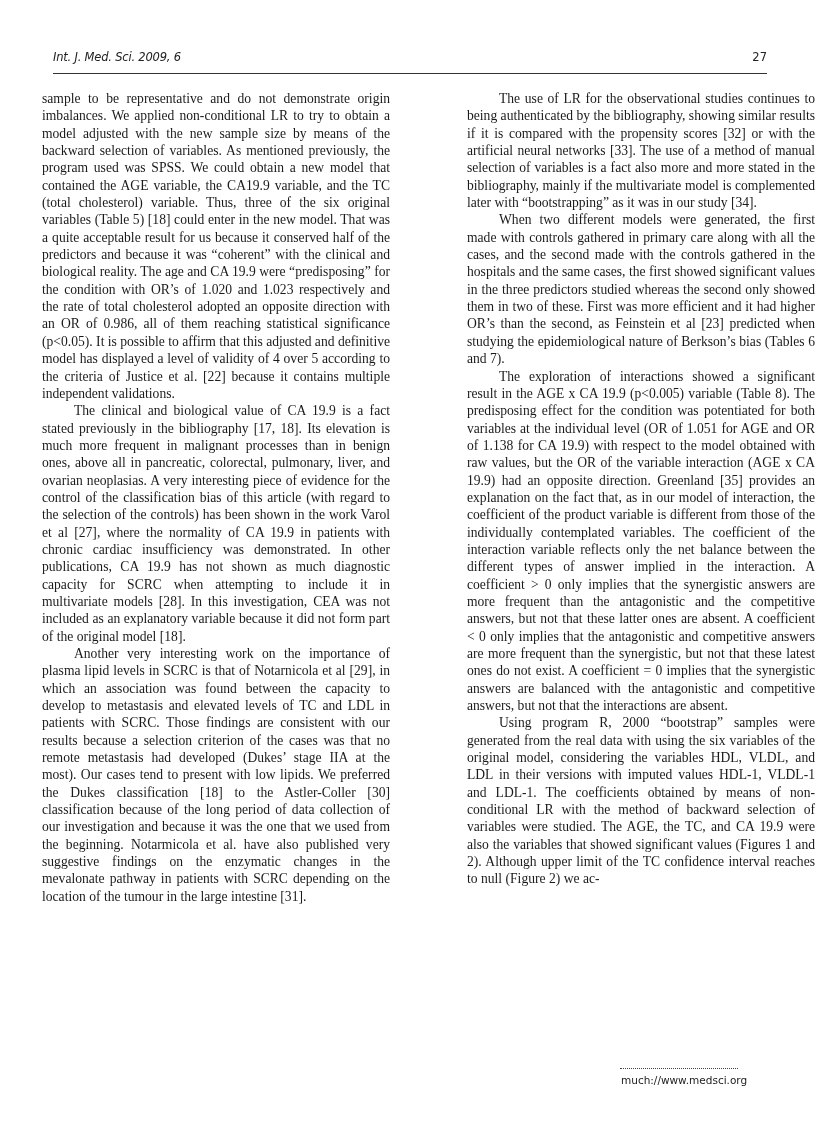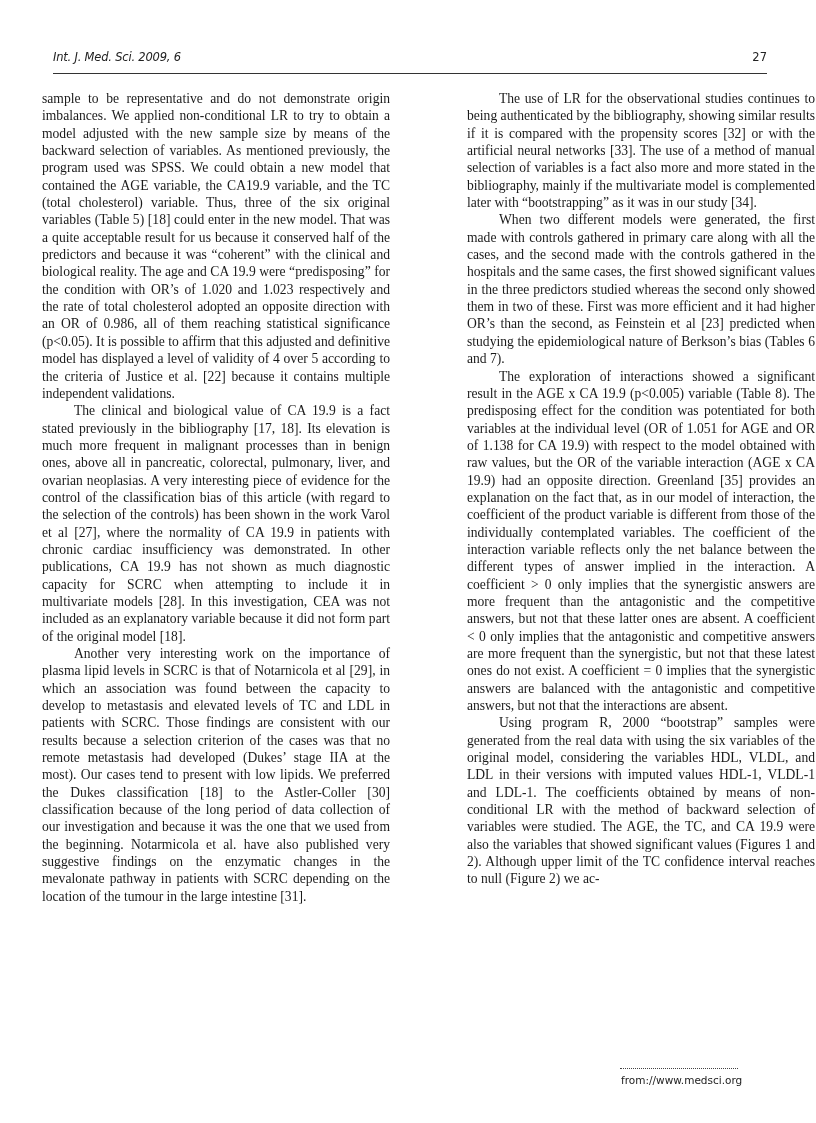--- a/index.html
+++ b/index.html
@@ -34,14 +34,14 @@
   </div>
 
   <div class="col right">
     <p class="indent">The use of LR for the observational studies continues to being authenticated by the bibliography, showing similar results if it is compared with the propensity scores [32] or with the artificial neural networks [33]. The use of a method of manual selection of variables is a fact also more and more stated in the bibliography, mainly if the multivariate model is complemented later with “bootstrapping” as it was in our study [34].</p>
     <p class="indent">When two different models were generated, the first made with controls gathered in primary care along with all the cases, and the second made with the controls gathered in the hospitals and the same cases, the first showed significant values in the three predictors studied whereas the second only showed them in two of these. First was more efficient and it had higher OR’s than the second, as Feinstein et al [23] predicted when studying the epidemiological nature of Berkson’s bias (Tables 6 and 7).</p>
     <p class="indent">The exploration of interactions showed a significant result in the AGE x CA 19.9 (p&lt;0.005) variable (Table 8). The predisposing effect for the condition was potentiated for both variables at the individual level (OR of 1.051 for AGE and OR of 1.138 for CA 19.9) with respect to the model obtained with raw values, but the OR of the variable interaction (AGE x CA 19.9) had an opposite direction. Greenland [35] provides an explanation on the fact that, as in our model of interaction, the coefficient of the product variable is different from those of the individually contemplated variables. The coefficient of the interaction variable reflects only the net balance between the different types of answer implied in the interaction. A coefficient &gt; 0 only implies that the synergistic answers are more frequent than the antagonistic and the competitive answers, but not that these latter ones are absent. A coefficient &lt; 0 only implies that the antagonistic and competitive answers are more frequent than the synergistic, but not that these latest ones do not exist. A coefficient = 0 implies that the synergistic answers are balanced with the antagonistic and competitive answers, but not that the interactions are absent.</p>
     <p class="indent">Using program R, 2000 “bootstrap” samples were generated from the real data with using the six variables of the original model, considering the variables HDL, VLDL, and LDL in their versions with imputed values HDL-1, VLDL-1 and LDL-1. The coefficients obtained by means of non-conditional LR with the method of backward selection of variables were studied. The AGE, the TC, and CA 19.9 were also the variables that showed significant values (Figures 1 and 2). Although upper limit of the TC confidence interval reaches to null (Figure 2) we ac-</p>
   </div>
 
   <div class="footer-rule"></div>
-  <div class="footer-url">from://www.medsci.org</div>
+  <div class="footer-url">much://www.medsci.org</div>
 </div>
 
 </body></html>

